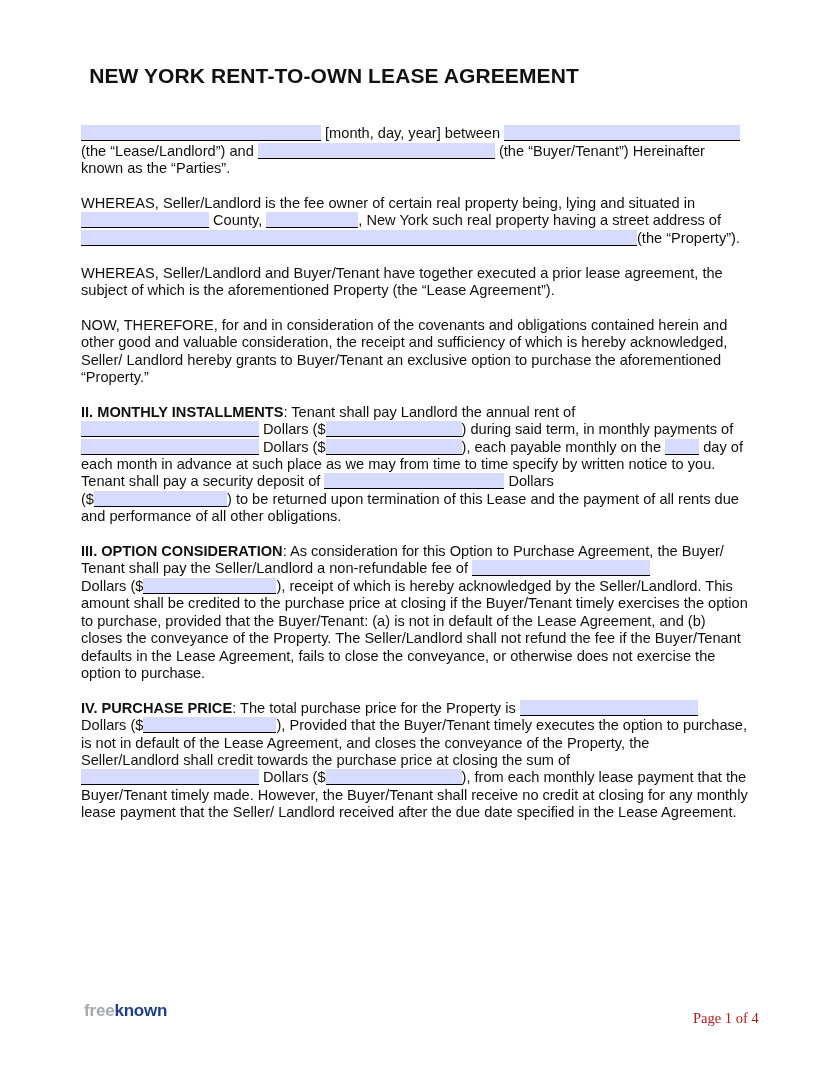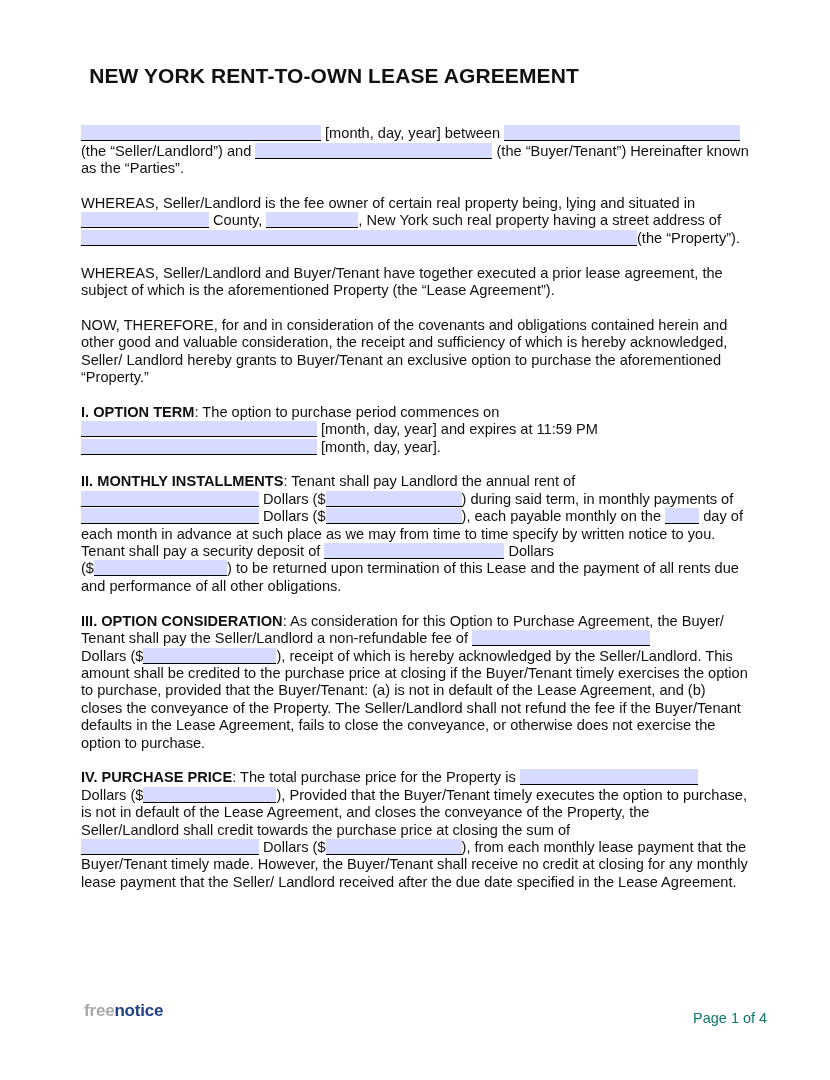--- a/index.html
+++ b/index.html
@@ -14,57 +14,50 @@
   .f { display: inline-block; background: #d6dbff; border-bottom: 1px solid #000;
        height: 15px; vertical-align: -3px; }
   .w240 { width: 240px; } .w236 { width: 236px; } .w237 { width: 237px; }
   .w128 { width: 128px; } .w92 { width: 92px; } .w556 { width: 556px; }
   .w178 { width: 178px; } .w136 { width: 136px; } .w34 { width: 34px; }
   .w180 { width: 180px; } .w133 { width: 133px; }
   .b { font-weight: bold; }
   .logo { position: absolute; left: 84px; top: 1001px; font-size: 17px; font-weight: bold; letter-spacing: -0.2px; }
   .logo .free { color: #a6a8ab; margin-top: 12px; }
   .logo .forms { color: #1f3f86; }
-  .pagenum { position: absolute; left: 693px; top: 1010px; font-size: 14.5px; color: #0f766e; }
+  .pagenum { position: absolute; left: 693px; top: 1010px; font-size: 14.5px; color: #b91c1c; font-family: Liberation Serif, serif; }
 </style>
 </head>
 <body>
 
 <div class="page">
   <div class="title">NEW YORK RENT-TO-OWN LEASE AGREEMENT</div>
 
   <div class="body">
     <p>
       <br>
       <span class="f w240" style="background: rgb(214, 219, 255);"></span>
       <span>[month, day, year] between</span>
       <span class="f w236" style="background: rgb(214, 219, 255);"></span><br>
-      <span>(the “Seller/Landlord”) and</span>
+      <span>(the “Lease/Landlord”) and</span>
       <span class="f w237" style="background: rgb(214, 219, 255);"></span>
       <span>(the “Buyer/Tenant”) Hereinafter known as the “Parties”.</span>
     </p>
 
     <p>
       <span>WHEREAS, Seller/Landlord is the fee owner of certain real property being, lying and situated in</span><br>
       <span class="f w128" style="background: rgb(214, 219, 255);"></span>
       <span>County,</span>
       <span class="f w92" style="background: rgb(214, 219, 255);"></span><span>, New York such real property having a street address of</span><br>
       <span class="f w556" style="background: rgb(214, 219, 255);"></span><span>(the “Property”).</span>
     </p>
 
     <p>WHEREAS, Seller/Landlord and Buyer/Tenant have together executed a prior lease agreement, the subject of which is the aforementioned Property (the “Lease Agreement”).</p>
     <p>NOW, THEREFORE, for and in consideration of the covenants and obligations contained herein and other good and valuable consideration, the receipt and sufficiency of which is hereby acknowledged, Seller/ Landlord hereby grants to Buyer/Tenant an exclusive option to purchase the aforementioned “Property.”</p>
 
-    <p>
-      <span class="b">I. OPTION TERM</span><span>: The option to purchase period commences on</span><br>
-      <span class="f w236" style="background: rgb(214, 219, 255);"></span>
-      <span>[month, day, year] and expires at 11:59 PM</span><br>
-      <span class="f w236" style="background: rgb(214, 219, 255);"></span>
-      <span>[month, day, year].</span>
-    </p>
 
     <p>
       <span class="b">II. MONTHLY INSTALLMENTS</span><span>: Tenant shall pay Landlord the annual rent of</span><br>
       <span class="f w178" style="background: rgb(214, 219, 255);"></span>
       <span>Dollars ($</span><span class="f w136" style="background: rgb(214, 219, 255);"></span><span>) during said term, in monthly payments of</span><br>
       <span class="f w178" style="background: rgb(214, 219, 255);"></span>
       <span>Dollars ($</span><span class="f w136" style="background: rgb(214, 219, 255);"></span><span>), each payable monthly on the</span>
       <span class="f w34" style="background: rgb(214, 219, 255);"></span>
       <span>day of each month in advance at such place as we may from time to time specify by written notice to you. Tenant shall pay a security deposit of</span>
       <span class="f w180" style="background: rgb(214, 219, 255);"></span>
@@ -81,16 +74,16 @@
     <p>
       <span class="b">IV. PURCHASE PRICE</span><span>: The total purchase price for the Property is</span>
       <span class="f w178" style="background: rgb(214, 219, 255);"></span><br>
       <span>Dollars ($</span><span class="f w133" style="background: rgb(214, 219, 255);"></span><span>), Provided that the Buyer/Tenant timely executes the option to purchase, is not in default of the Lease Agreement, and closes the conveyance of the Property, the Seller/Landlord shall credit towards the purchase price at closing the sum of</span><br>
       <span class="f w178" style="background: rgb(214, 219, 255);"></span>
       <span>Dollars ($</span><span class="f w136" style="background: rgb(214, 219, 255);"></span><span>), from each monthly lease payment that the Buyer/Tenant timely made. However, the Buyer/Tenant shall receive no credit at closing for any monthly lease payment that the Seller/ Landlord received after the due date specified in the Lease Agreement.</span>
     </p>
   </div>
 
   <div class="logo">
-    <span class="free">free</span><span class="forms">notice</span>
+    <span class="free">free</span><span class="forms">known</span>
   </div>
   <div class="pagenum">Page 1 of 4</div>
 </div>
 
 </body></html>

